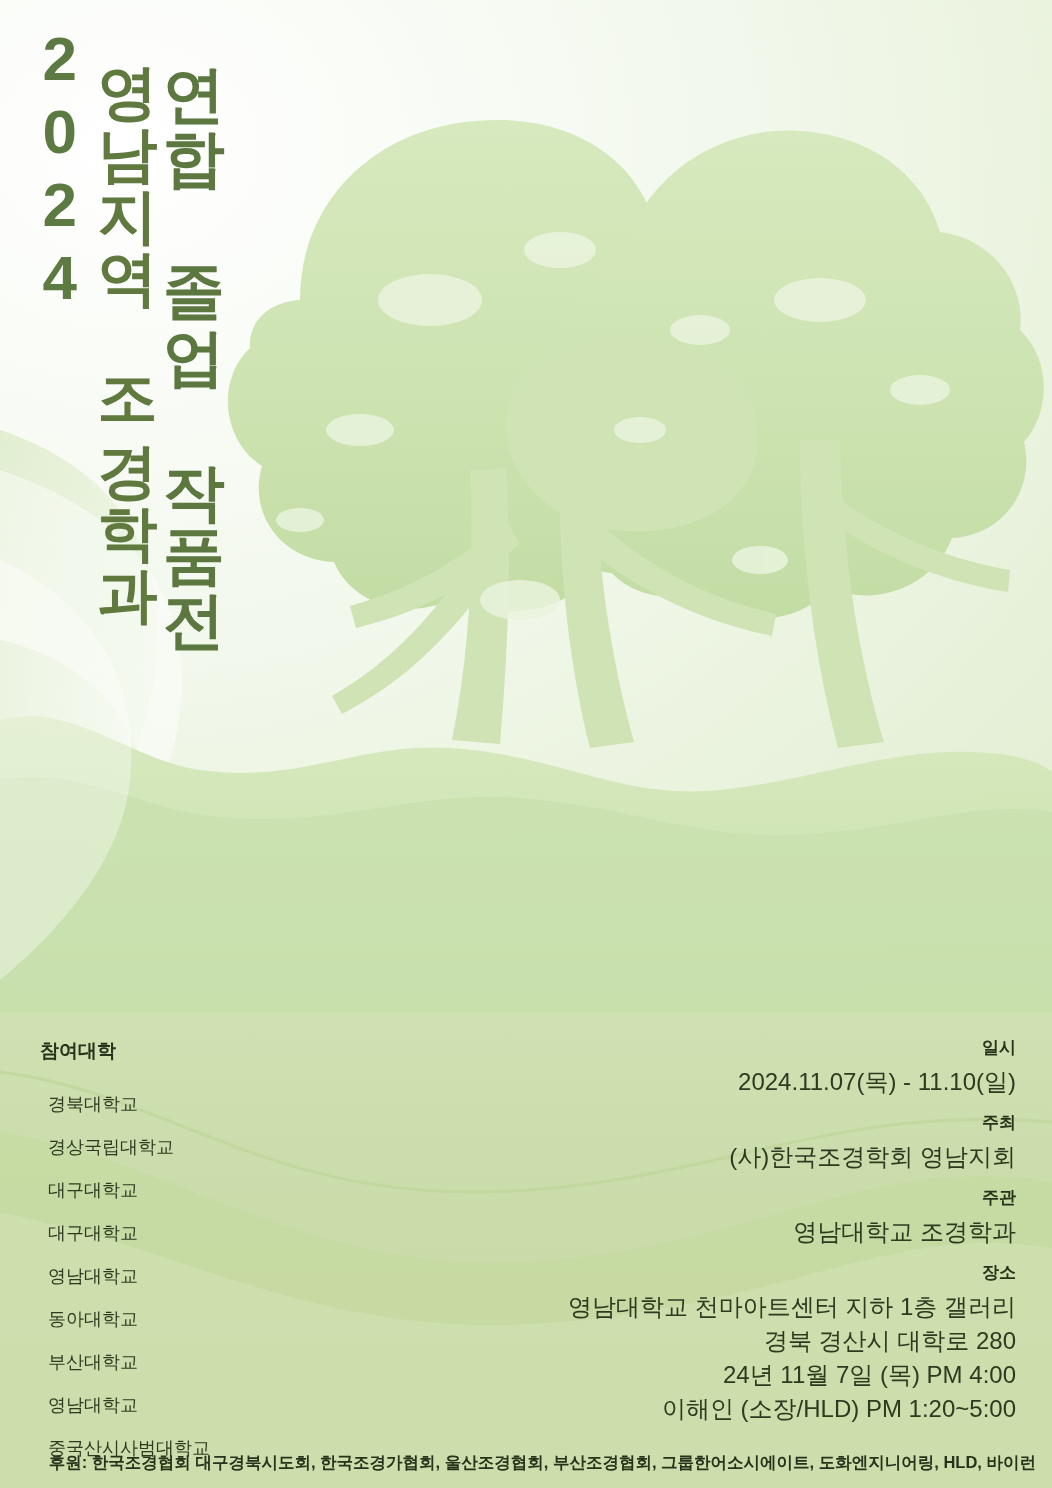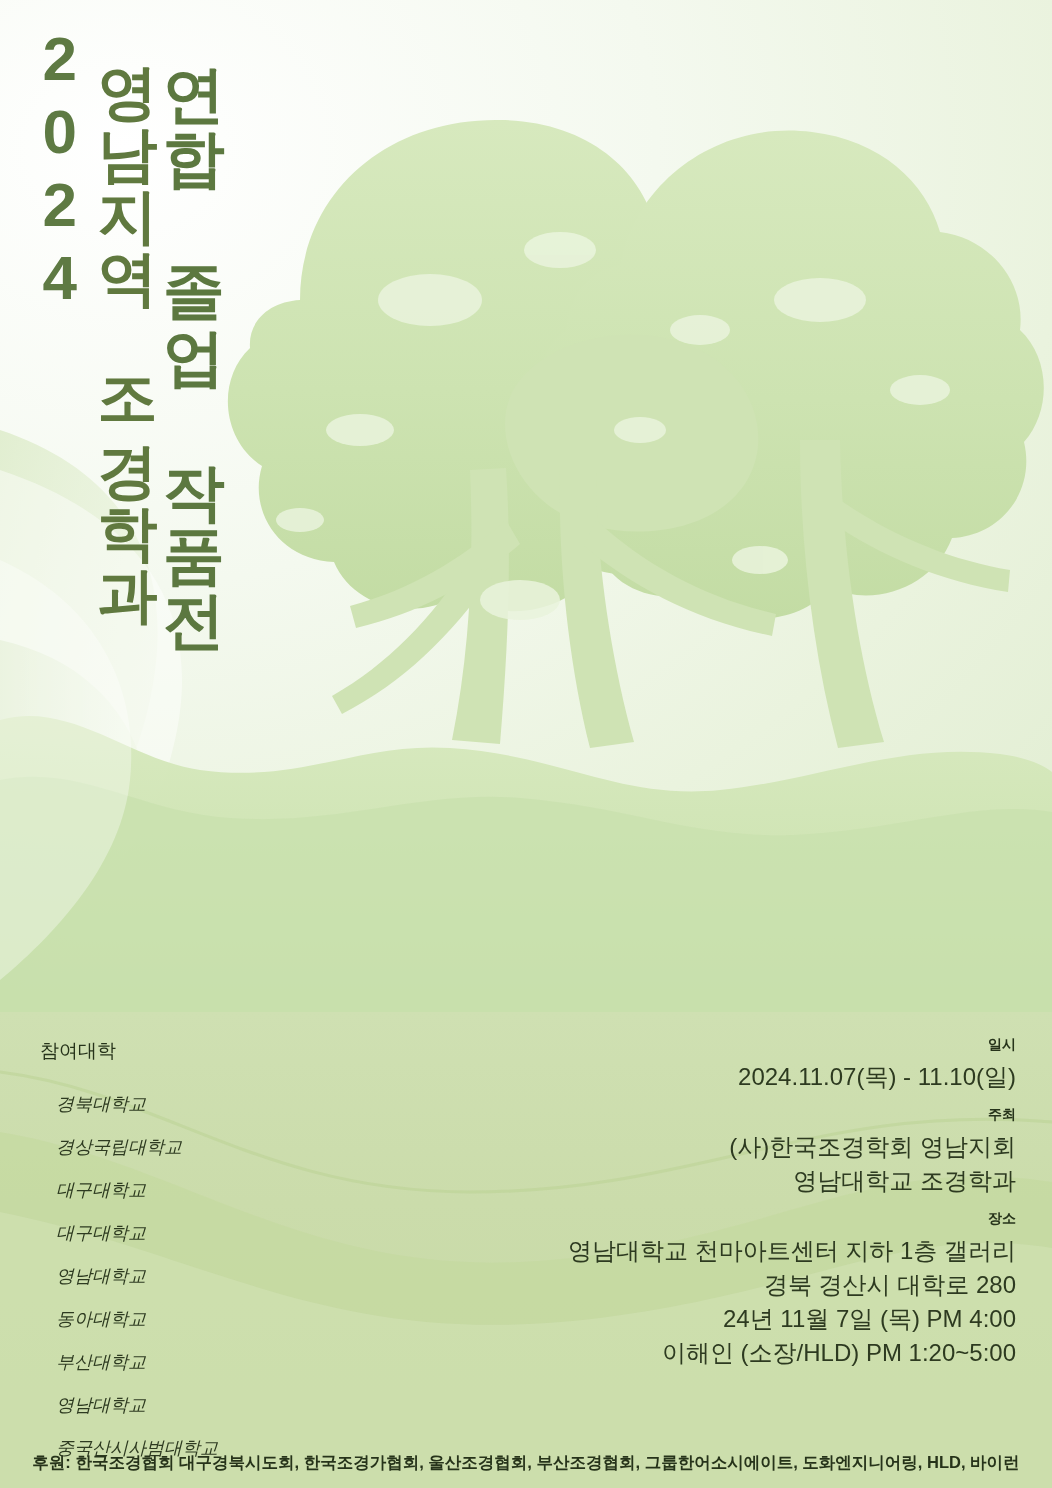--- a/index.html
+++ b/index.html
@@ -100,64 +100,63 @@
   }
 
   .univ-block {
     position: absolute;
     left: 40px;
     top: 26px;
     color: #2f3d21;
   }
   .univ-title {
     font-size: 19px;
-    font-weight: 400;
+    font-weight: 700;
     margin-bottom: 31px;
     color: #26331a;
   }
   .univ-list {
     list-style: none;
-    margin: 16px;
+    margin: 8px;
     padding: 0;
-    font-style: italic;
   }
   .univ-list li {
     font-size: 18px;
     line-height: 1;
     margin-bottom: 25px;
     color: #2d3a20;
   }
 
   .right-block {
     position: absolute;
     right: 36px;
     top: 24px;
     text-align: right;
     color: #26331a;
   }
   .r-label {
-    font-size: 14px;
+    font-size: 17px;
     font-weight: 700;
     margin-top: 12px;
     margin-bottom: 6px;
   }
   .r-label:first-child { margin-top: 0; }
   .r-value {
     font-size: 24px;
     line-height: 1.42;
     color: #2d3a20;
     font-weight: 400;
   }
 
   .sponsor {
     position: absolute;
     left: 0;
     right: 0;
     bottom: 14px;
-    text-align: center;
+    text-align: right;
     font-size: 16.5px;
     font-weight: 700;
     color: #26331a;
     padding: 0 16px;
   }
 </style>
 </head>
 <body>
 
 <div class="poster">
@@ -268,20 +267,21 @@
         </ul>
       </div>
 
       <div class="right-block">
         <div class="r-label">일시</div>
         <div class="r-value">2024.11.07(목) - 11.10(일)</div>
 
         <div class="r-label">주최</div>
         <div class="r-value">(사)한국조경학회 영남지회</div>
 
+        <div class="r-label">주관</div>
         <div class="r-value">영남대학교 조경학과</div>
 
         <div class="r-label">장소</div>
         <div class="r-value">영남대학교 천마아트센터 지하 1층 갤러리</div>
         <div class="r-value">경북 경산시 대학로 280</div>
 
         <div class="r-value">24년 11월 7일 (목) PM 4:00</div>
         <div class="r-value">이해인 (소장/HLD)   PM 1:20~5:00</div>
       </div>
 

